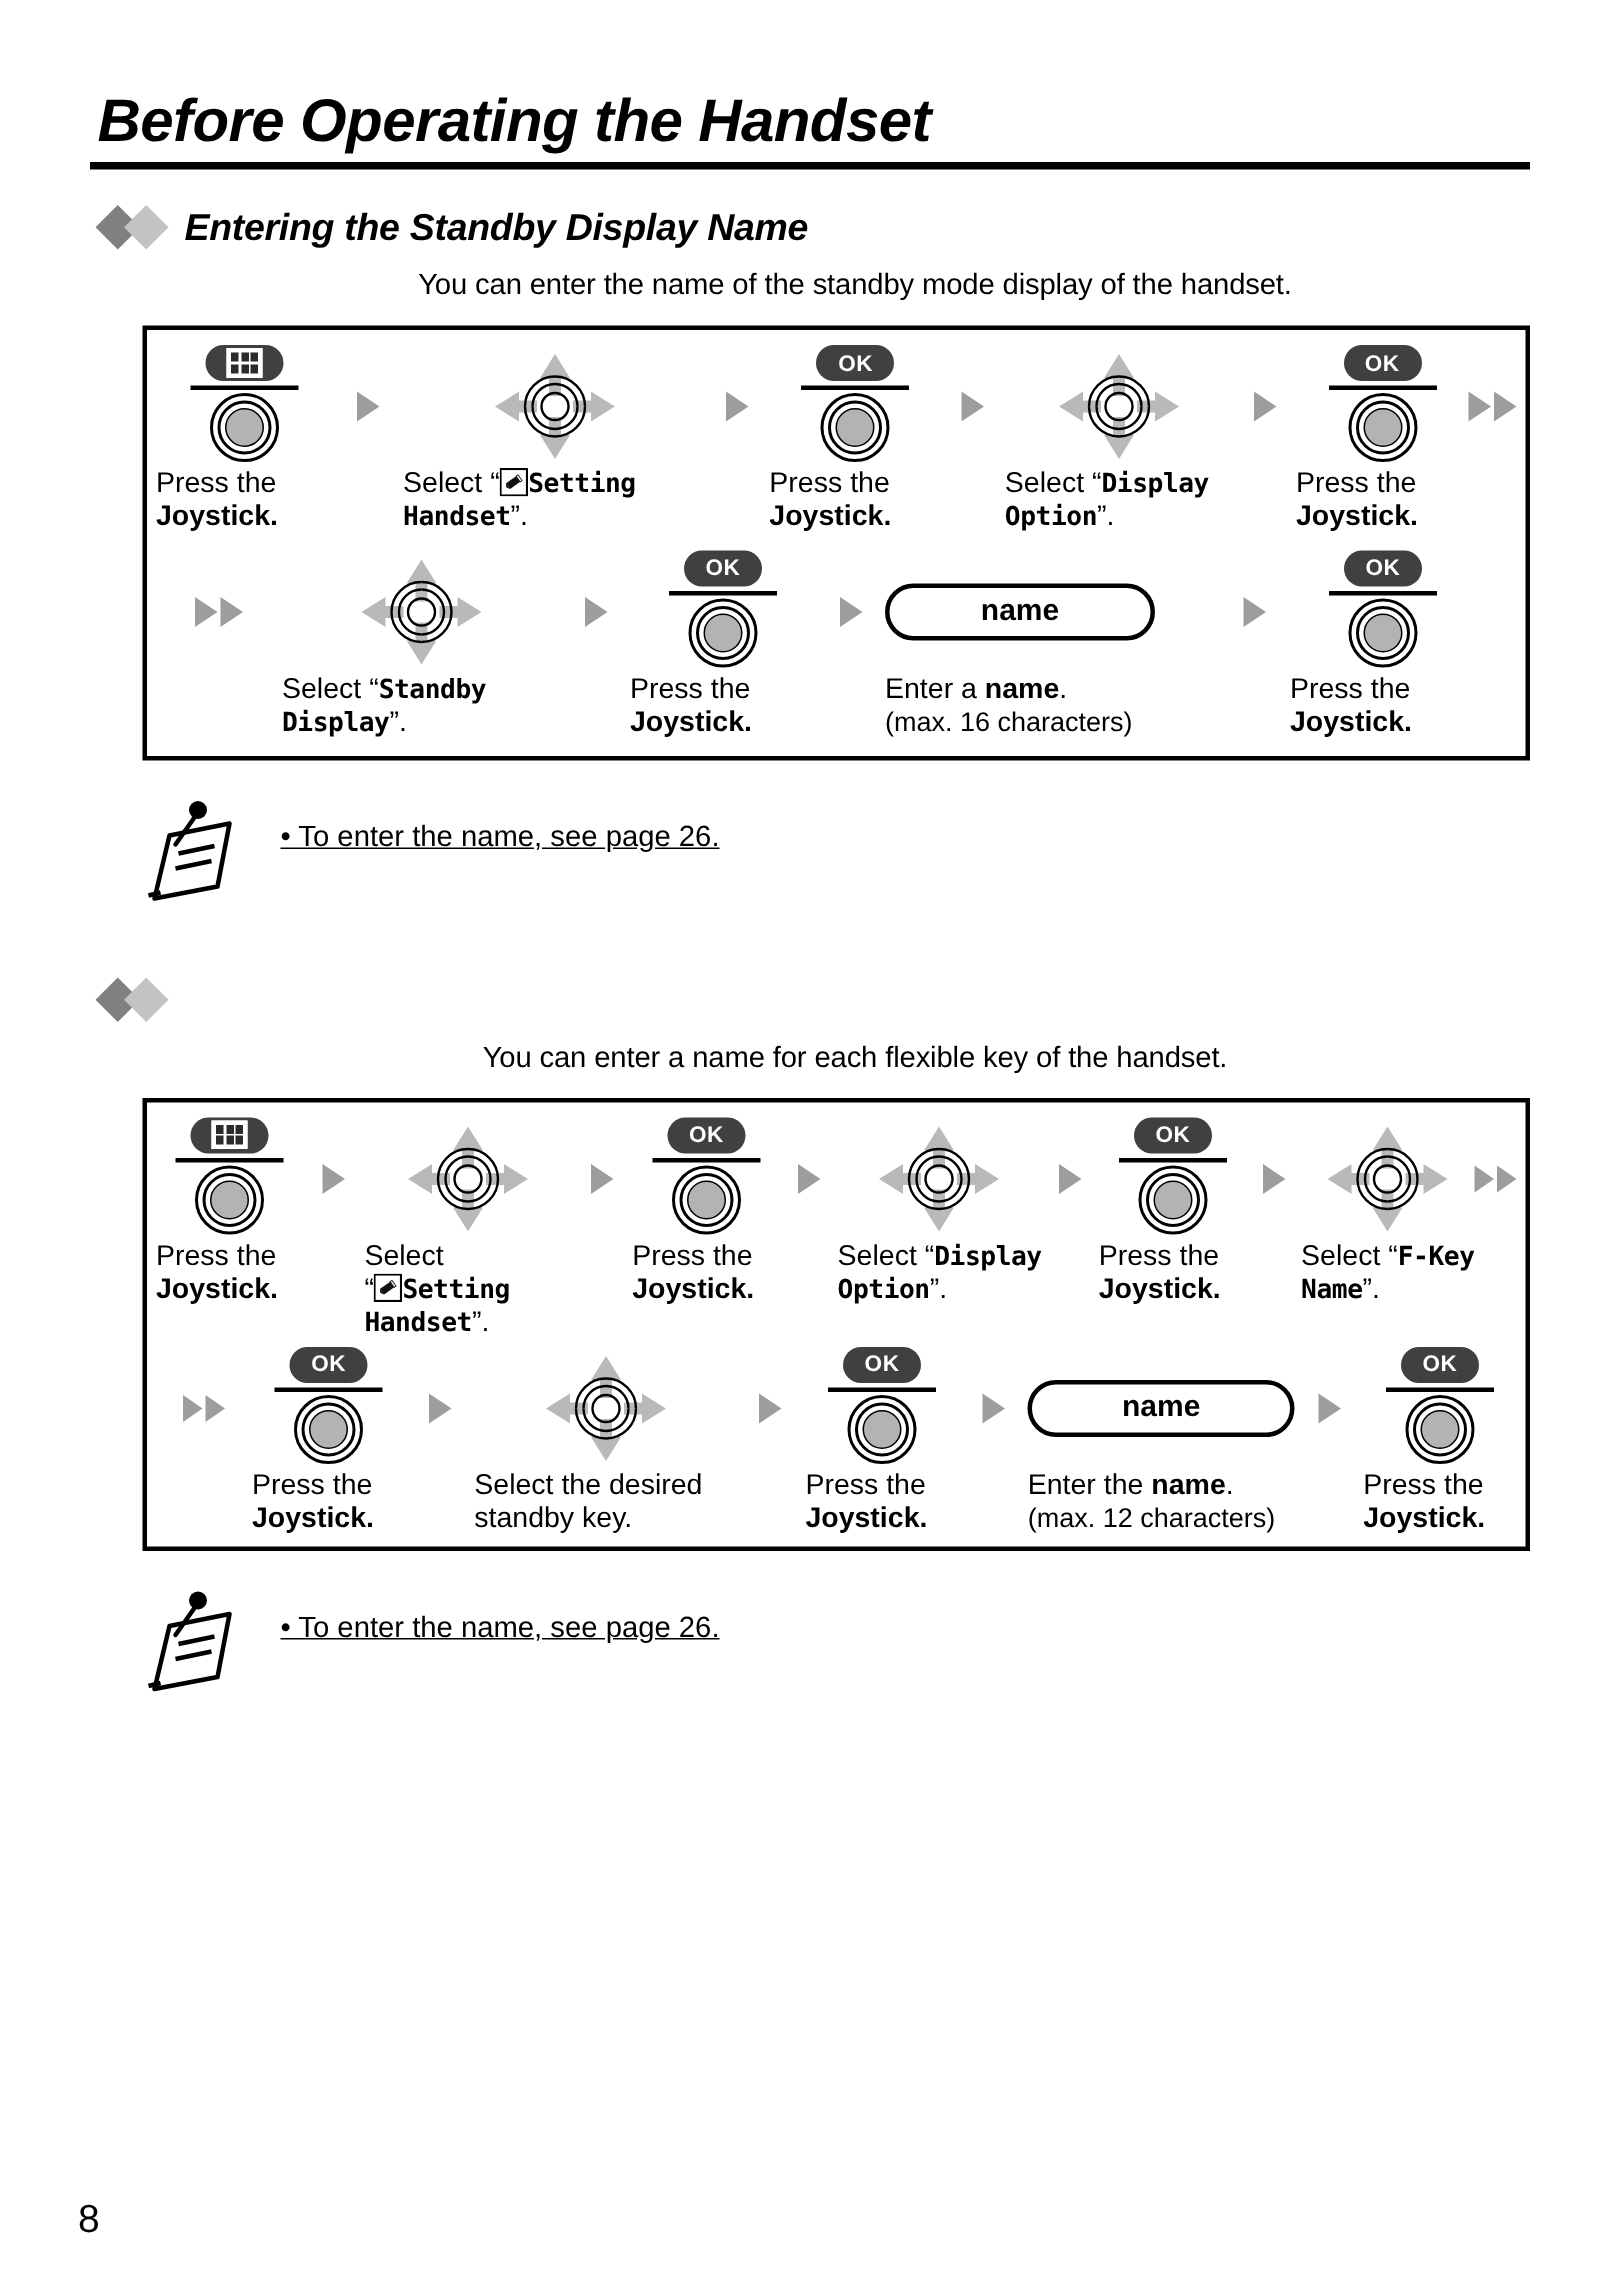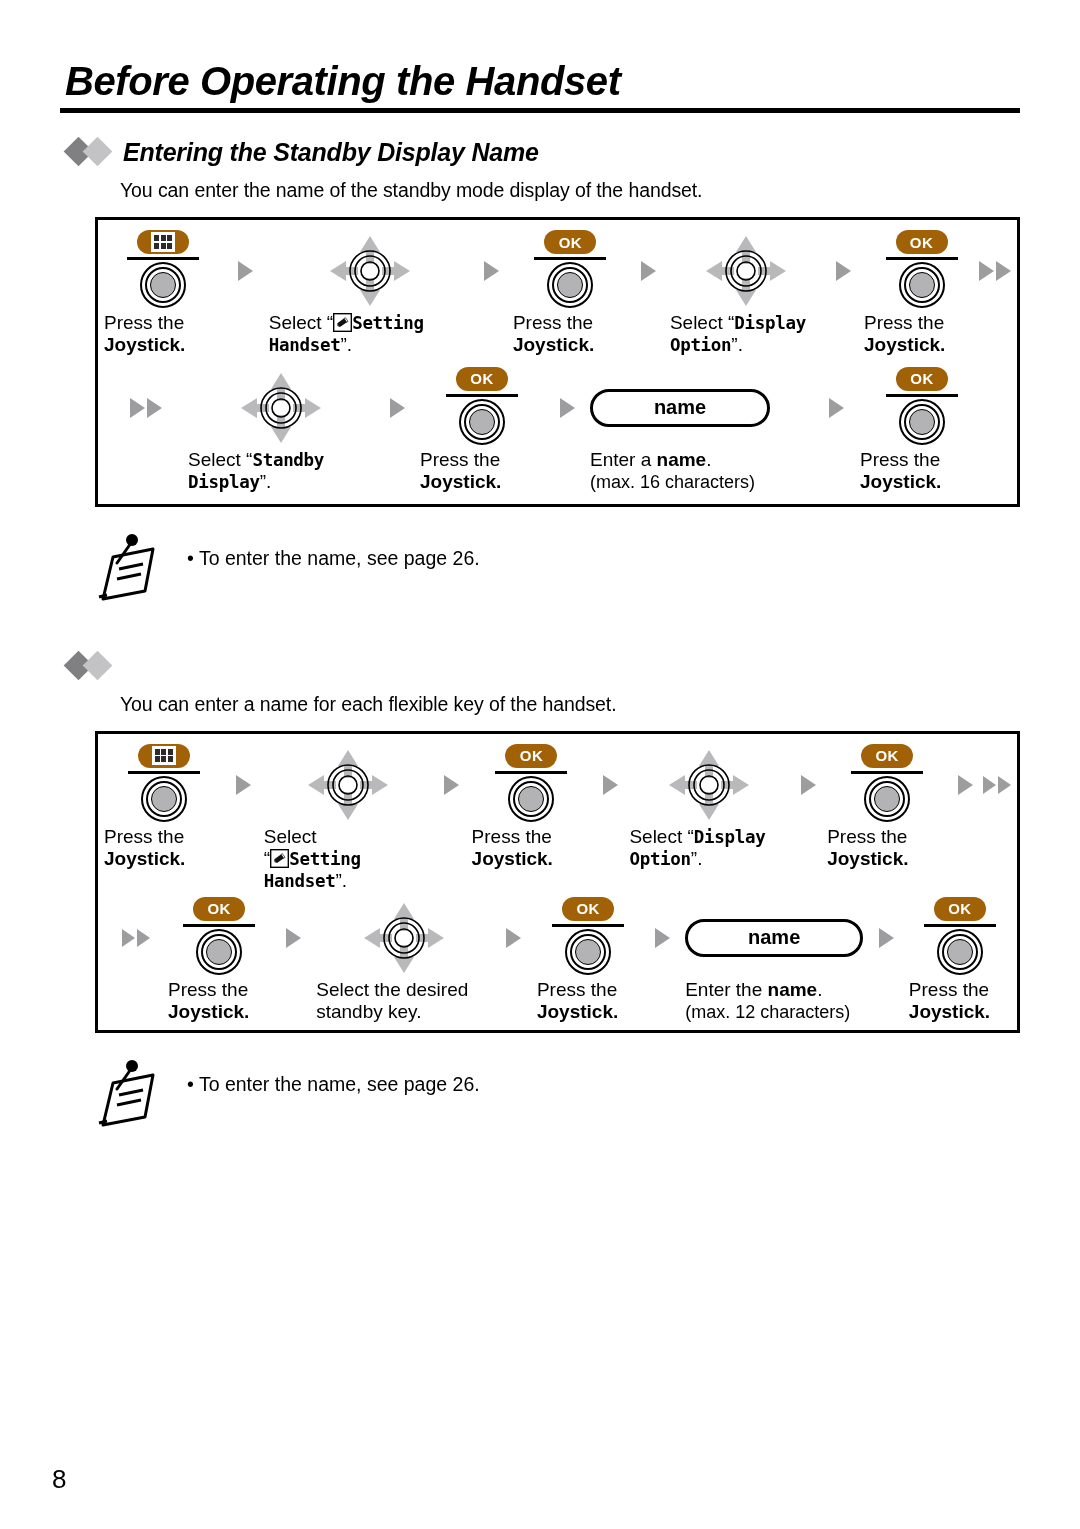--- a/index.html
+++ b/index.html
@@ -67,20 +67,21 @@
     font-size: 25px;
     font-weight: bold;
     font-style: italic;
     letter-spacing: -0.2px;
   }
   .section-desc {
     font-size: 19.5px;
     margin-top: 12px;
     padding-left: 60px;
     letter-spacing: -0.1px;
+    text-align: center;
   }
 
   
   .flow-box {
     margin-top: 15px;
     margin-left: 35px;
     width: 925px;
     border: 3px solid #000;
     box-sizing: border-box;
     padding: 14px 6px 10px 6px;
@@ -140,21 +141,21 @@
   .joy {
     display: flex;
     flex-direction: column;
     align-items: center;
     width: 92px;
   }
   .cap {
     display: inline-flex;
     align-items: center;
     justify-content: center;
-    background: #a16207;
+    background: #404040;
     border-radius: 13px;
     height: 24px;
     min-width: 52px;
     padding: 0 9px;
     color: #fff;
     font-size: 15px;
     font-weight: bold;
     letter-spacing: 0.4px;
     box-sizing: border-box;
   }
@@ -221,20 +222,21 @@
     align-items: center;
     width: 100%;
   }
 
   
   .note {
     display: flex;
     align-items: flex-start;
     margin-top: 26px;
     padding-left: 35px;
+    text-decoration: underline;
   }
   .note-icon { flex: 0 0 86px; }
   .note-text {
     font-size: 19.5px;
     padding-top: 14px;
     padding-left: 6px;
   }
 
   
   .page-num {
@@ -641,20 +643,33 @@
         <div class="step-label">
           <span>Press the</span><br>
           <span class="b">Joystick.</span>
         </div>
       </div>
 
       <div class="arrow-cell" style="width:36px">
           <span class="tri"></span>
         </div>
 
+      <div class="step" style="width:136px">
+        <div class="step-icons">
+          <span class="nav">
+            <svg width="84" height="74">
+                <use href="#sym-nav"></use>
+              </svg>
+          </span>
+        </div>
+        <div class="step-label">
+          <span>Select “</span><span class="mono">F-Key</span><br>
+          <span class="mono">Name</span><span>”.</span>
+        </div>
+      </div>
 
       <div class="arrow-cell" style="flex:1">
         <span class="dbl">
             <span class="tri small"></span>
             <span class="tri small"></span>
           </span>
       </div>
     </div>
 
     <div class="flow-row" style="margin-top:8px">

